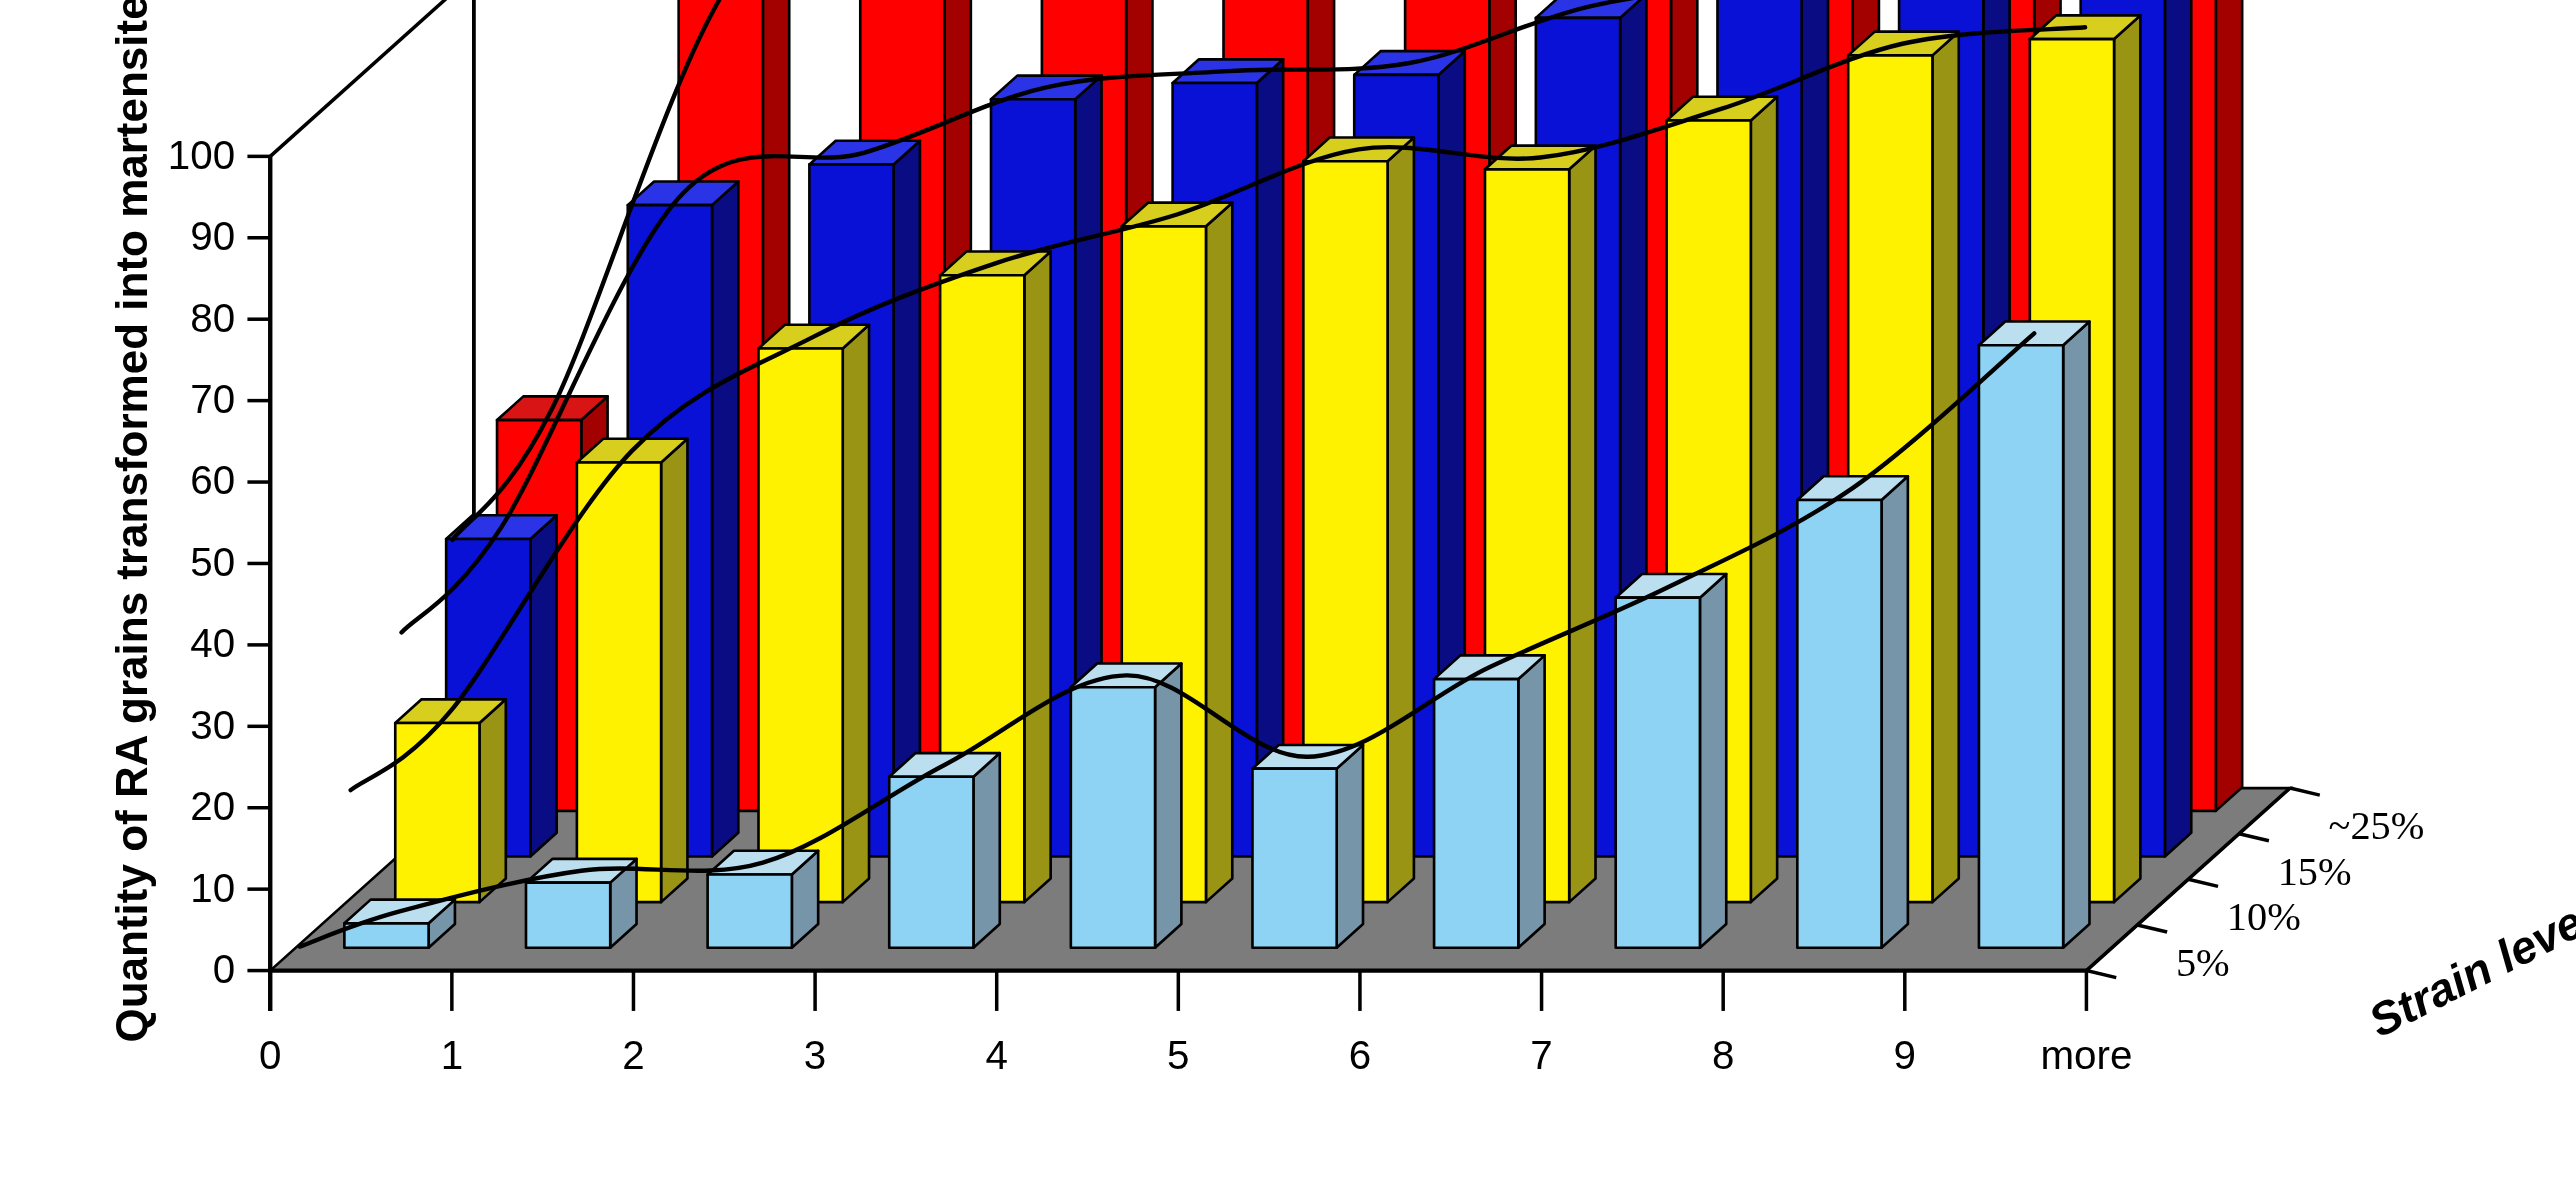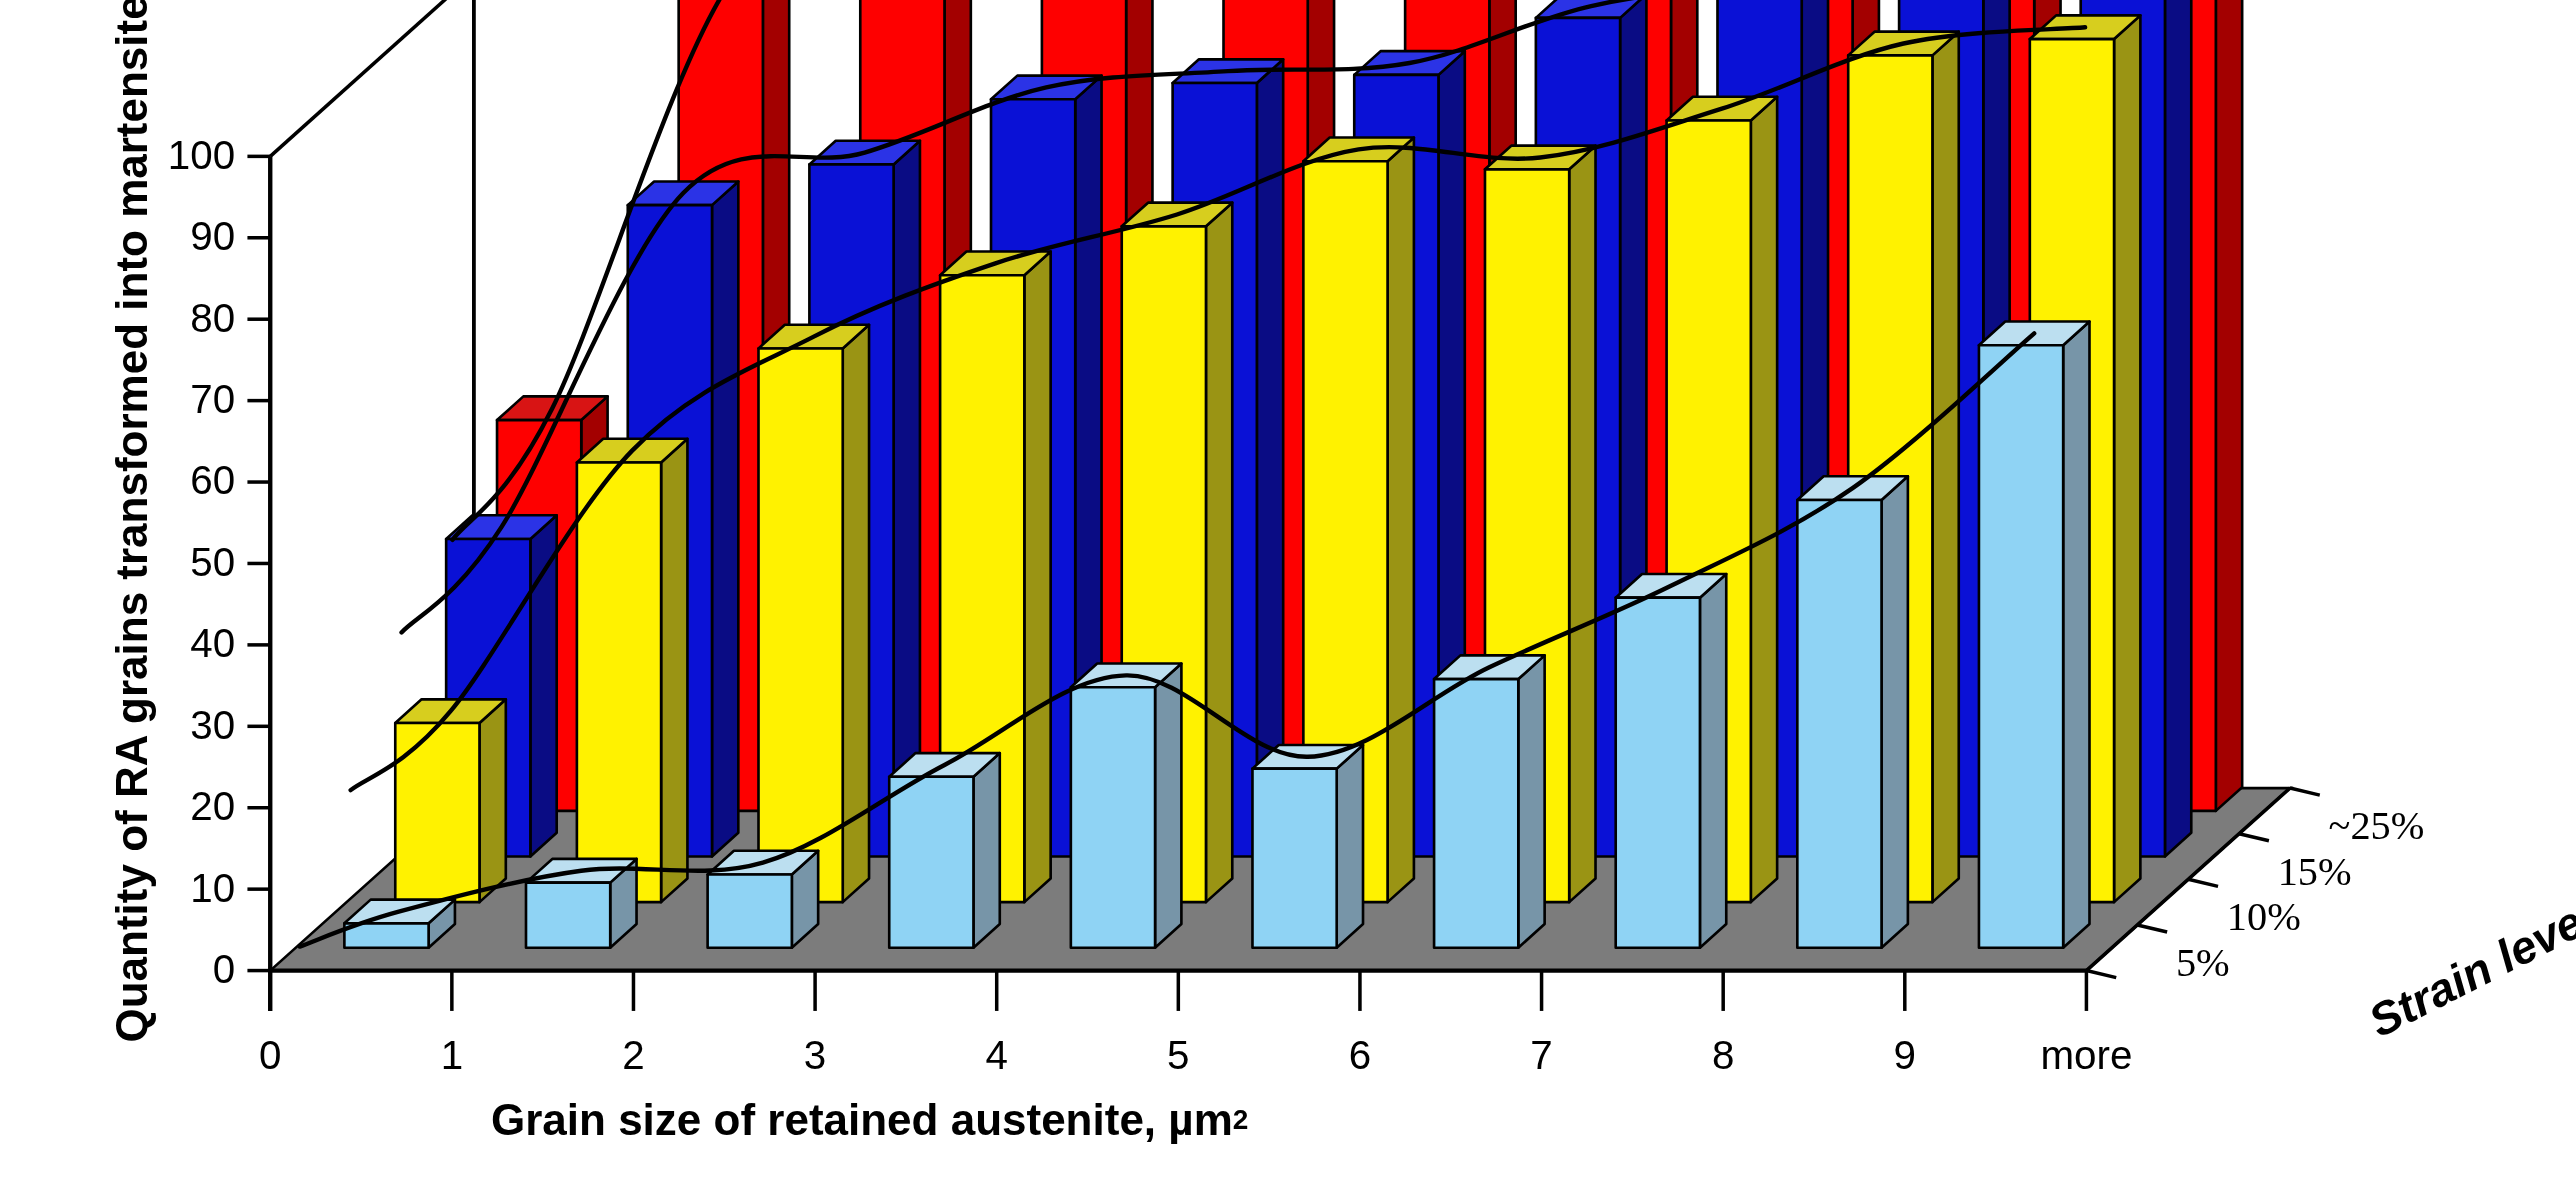--- a/index.html
+++ b/index.html
@@ -286,21 +286,18 @@
       <path d="M 515.65 615.0600000000001 C 534.625 590.0600000000001, 576.025 572.0333333333334, 629.5 465.06000000000006 C 682.975 358.0866666666667, 767.5 69.11333333333336, 836.5 -26.779999999999973 C 905.5 -122.6733333333333, 974.5 -91.73999999999997, 1043.5 -110.29999999999995 C 1112.5 -128.85999999999993, 1181.5 -130.40666666666655, 1250.5 -138.13999999999987 C 1319.5 -145.8733333333332, 1388.5 -152.0599999999998, 1457.5 -156.69999999999982 C 1526.5 -161.33999999999983, 1595.5 -162.88666666666666, 1664.5 -165.98000000000002 C 1733.5 -169.07333333333338, 1802.5 -172.16666666666666, 1871.5 -175.26 C 1940.5 -178.35333333333332, 2009.5 -181.44666666666663, 2078.5 -184.53999999999996 C 2147.5 -187.6333333333333, 2216.5 -192.27333333333328, 2285.5 -193.81999999999994 C 2354.5 -195.3666666666666, 2458 -193.81999999999994, 2492.5 -193.81999999999994" class="trend"></path>
       <path d="M 457.65 720.58 C 476.625 700.58, 518.025 683.9933333333333, 571.5 600.58 C 624.975 517.1666666666667, 709.5 291.24666666666667, 778.5 220.10000000000002 C 847.5 148.95333333333338, 916.5 193.8066666666667, 985.5 173.70000000000005 C 1054.5 153.5933333333334, 1123.5 114.92666666666669, 1192.5 99.46000000000004 C 1261.5 83.99333333333338, 1330.5 85.54000000000008, 1399.5 80.90000000000009 C 1468.5 76.2600000000001, 1537.5 83.99333333333345, 1606.5 71.62000000000012 C 1675.5 59.24666666666678, 1744.5 22.126666666666758, 1813.5 6.660000000000082 C 1882.5 -8.806666666666596, 1951.5 -13.44666666666662, 2020.5 -21.17999999999995 C 2089.5 -28.91333333333328, 2158.5 -36.64666666666657, 2227.5 -39.739999999999895 C 2296.5 -42.83333333333322, 2400 -39.739999999999895, 2434.5 -39.739999999999895" class="trend"></path>
       <path d="M 399.65 900.34 C 418.625 885.34, 460.025 874.8333333333334, 513.5 810.34 C 566.975 745.8466666666667, 651.5 584.5266666666668, 720.5 513.3800000000001 C 789.5 442.23333333333346, 858.5 419.03333333333336, 927.5 383.46000000000004 C 996.5 347.8866666666667, 1065.5 323.14000000000004, 1134.5 299.94000000000005 C 1203.5 276.74000000000007, 1272.5 265.9133333333334, 1341.5 244.2600000000001 C 1410.5 222.60666666666677, 1479.5 180.84666666666678, 1548.5 170.0200000000001 C 1617.5 159.1933333333334, 1686.5 187.0333333333334, 1755.5 179.30000000000007 C 1824.5 171.56666666666675, 1893.5 145.27333333333345, 1962.5 123.62000000000012 C 2031.5 101.9666666666668, 2100.5 64.84666666666679, 2169.5 49.38000000000011 C 2238.5 33.91333333333343, 2342 33.91333333333339, 2376.5 30.82000000000005" class="trend"></path>
       <path d="M 341.65 1078.66 C 360.625 1071.9933333333333, 402.025 1053.0600000000002, 455.5 1038.66 C 508.975 1024.26, 593.5 1001.54, 662.5 992.26 C 731.5 982.98, 800.5 1003.0866666666667, 869.5 982.98 C 938.5 962.8733333333333, 1007.5 907.1933333333334, 1076.5 871.62 C 1145.5 836.0466666666666, 1214.5 771.0866666666666, 1283.5 769.54 C 1352.5 767.9933333333333, 1421.5 863.8866666666667, 1490.5 862.34 C 1559.5 860.7933333333334, 1628.5 792.74, 1697.5 760.26 C 1766.5 727.78, 1835.5 701.4866666666667, 1904.5 667.46 C 1973.5 633.4333333333334, 2042.5 604.0466666666666, 2111.5 556.1 C 2180.5 508.15333333333336, 2284 409.16666666666674, 2318.5 379.7800000000001" class="trend"></path>
     </svg>
 
   <div style="position:absolute;left:-351px;top:535px;width:965px;transform:rotate(-90deg);text-align:center;">
     <span class="axtitle" style="font-size:44px;font-weight:bold;white-space:nowrap;font-family:'Liberation Sans',sans-serif;">Quantity of RA grains transformed into martensite, %</span>
   </div>
 
-  <div style="position:absolute;left:491px;top:1095px;white-space:nowrap;">
-    <span class="axtitle">Grain size of retained austenite, µm</span><span class="axtitle-sup" style="vertical-align:super;">2</span>
-  </div>
 
   <div style="position:absolute;left:2360px;top:1000px;transform:rotate(-27deg);transform-origin:left top;white-space:nowrap;">
     <span class="sertitle">Strain level</span>
   </div>
 </div>
 
 
 </body></html>

